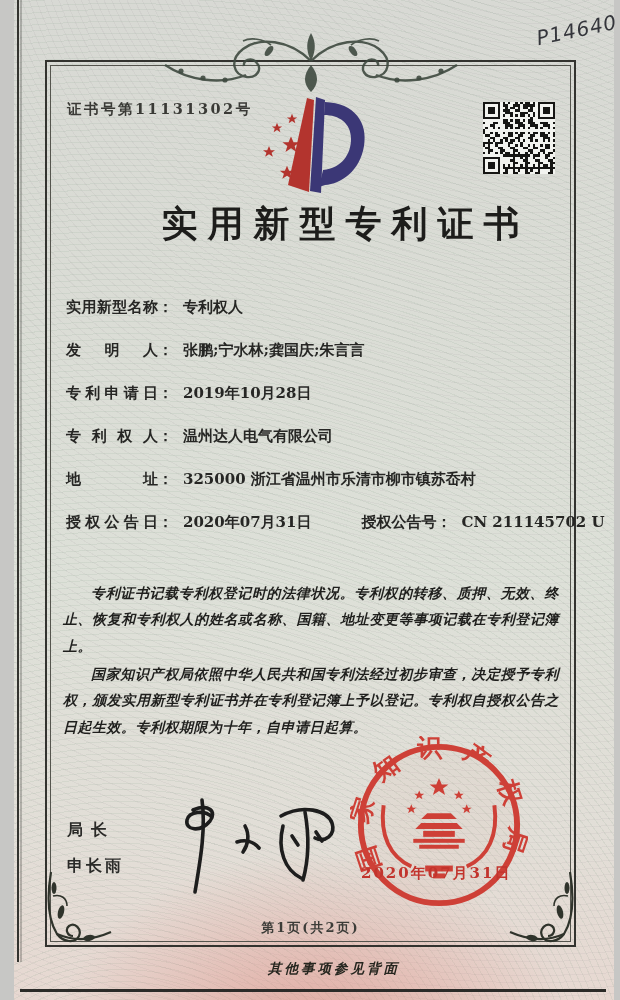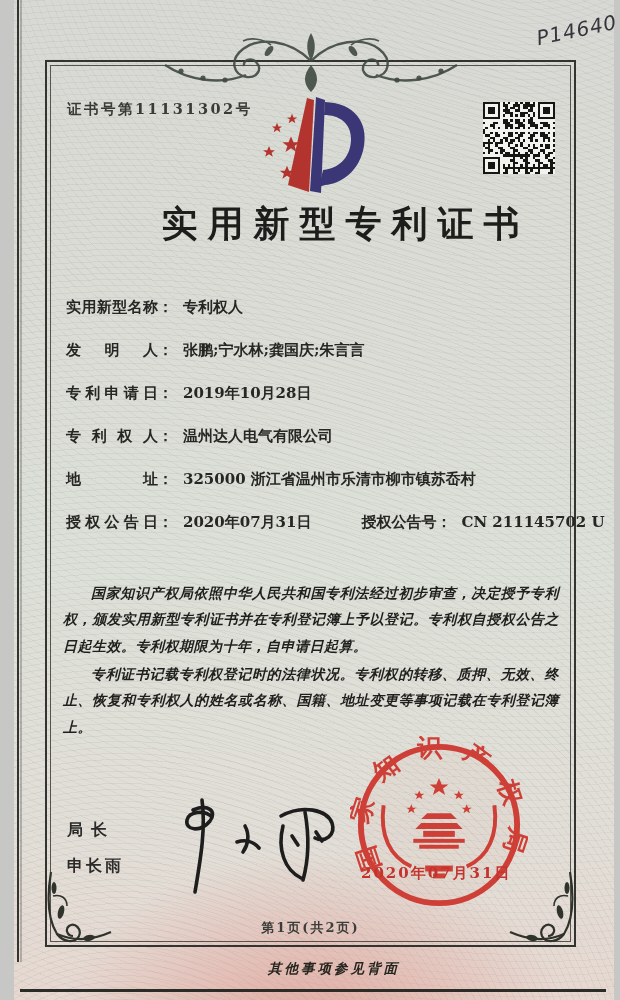--- a/index.html
+++ b/index.html
@@ -472,22 +472,22 @@
   <div class="fields" id="fields-rows">
       <div class="field-row"><span class="lbl">实用新型名称</span><span class="colon">：</span><span class="val">专利权人</span></div>
       <div class="field-row"><span class="lbl">发明人</span><span class="colon">：</span><span class="val">张鹏;宁水林;龚国庆;朱言言</span></div>
       <div class="field-row"><span class="lbl">专利申请日</span><span class="colon">：</span><span class="val">2019年10月28日</span></div>
       <div class="field-row"><span class="lbl">专利权人</span><span class="colon">：</span><span class="val">温州达人电气有限公司</span></div>
       <div class="field-row"><span class="lbl">地址</span><span class="colon">：</span><span class="val">325000 浙江省温州市乐清市柳市镇苏岙村</span></div>
       <div class="field-row"><span class="lbl">授权公告日</span><span class="colon">：</span><span class="val">2020年07月31日</span><span class="lbl2">授权公告号</span><span class="colon">：</span><span class="val">CN 211145702 U</span></div>
     </div>
 
   <div class="paragraphs">
+    <p>专利证书记载专利权登记时的法律状况。专利权的转移、质押、无效、终止、恢复和专利权人的姓名或名称、国籍、地址变更等事项记载在专利登记簿上。</p>
     <p>国家知识产权局依照中华人民共和国专利法经过初步审查，决定授予专利权，颁发实用新型专利证书并在专利登记簿上予以登记。专利权自授权公告之日起生效。专利权期限为十年，自申请日起算。</p>
-    <p>专利证书记载专利权登记时的法律状况。专利权的转移、质押、无效、终止、恢复和专利权人的姓名或名称、国籍、地址变更等事项记载在专利登记簿上。</p>
   </div>
 
   <div class="officer">
     <div class="o-title">局长</div>
     <div class="o-name">申长雨</div>
   </div>
 
   <svg class="signature" width="200" height="108" viewBox="0 0 200 108">
     <g fill="none" stroke="#1d1d1d" stroke-width="3.6" stroke-linecap="round">
       <path d="M38,20 C54,13 62,22 55,31 C45,43 30,40 32,30 C34,21 50,20 57,27"></path>

